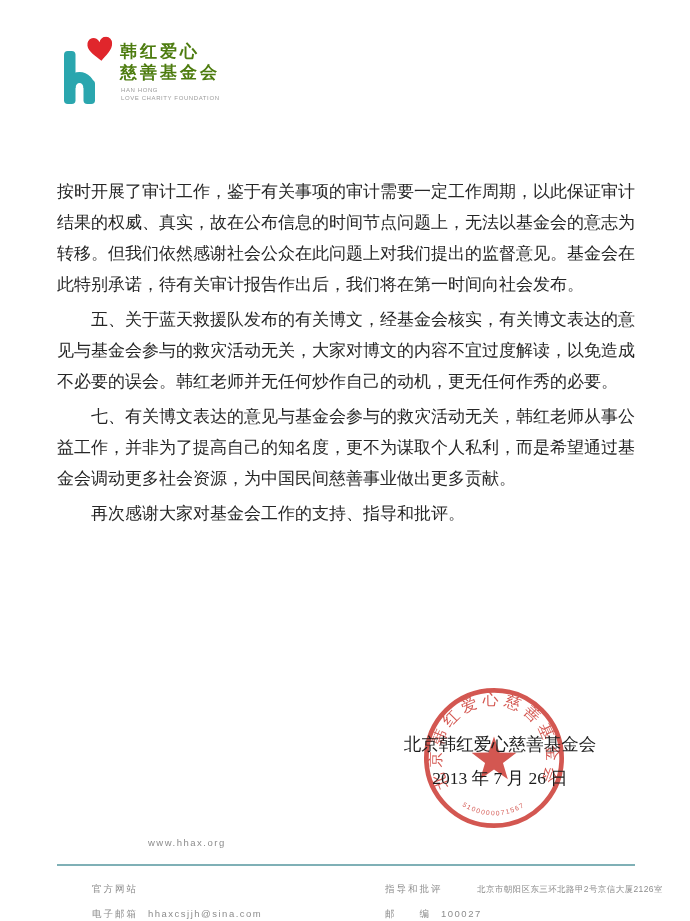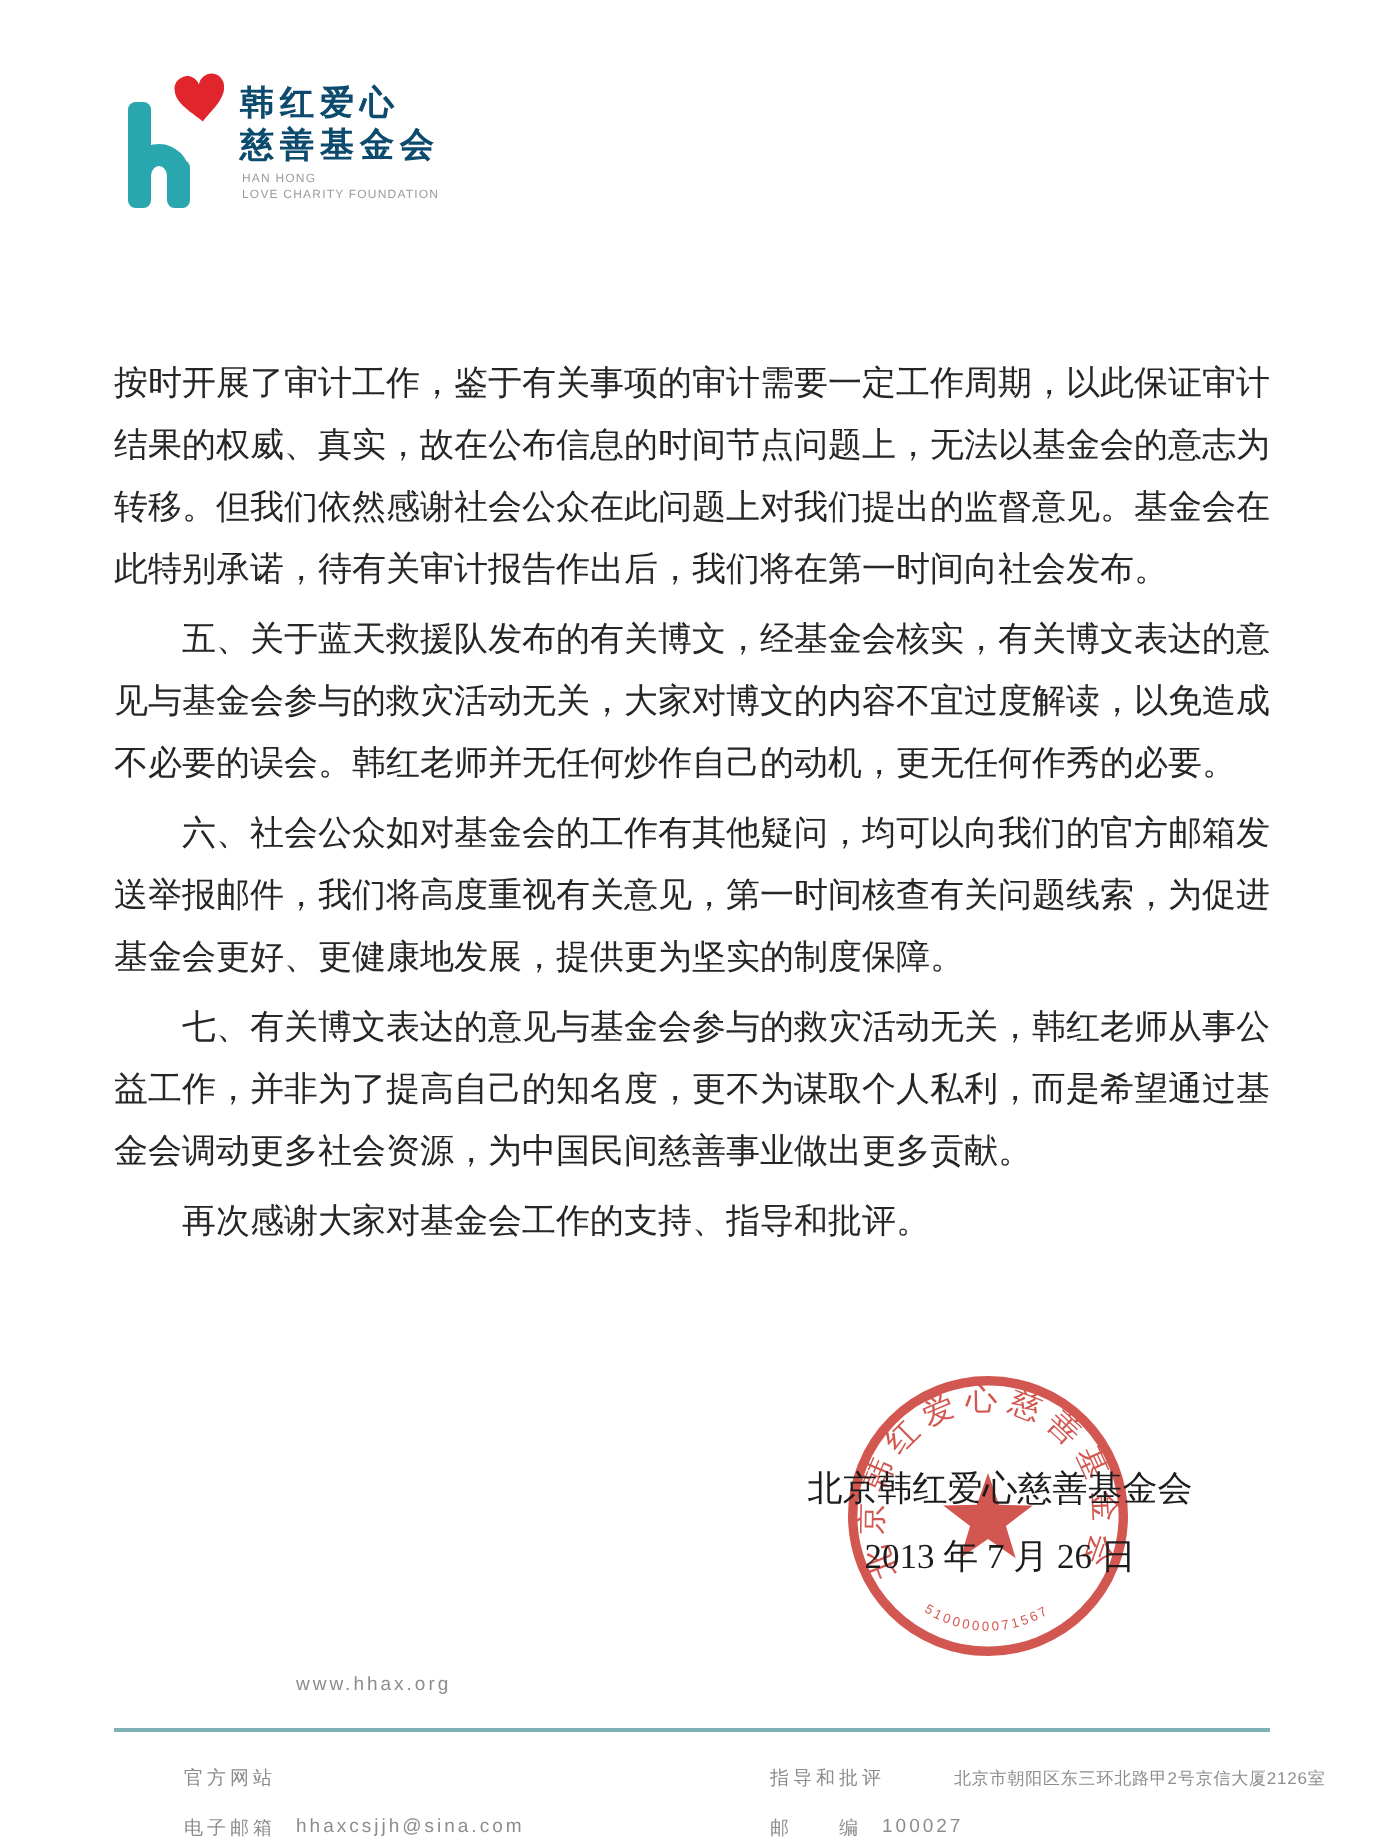--- a/index.html
+++ b/index.html
@@ -20,21 +20,21 @@
     top: 40px;
     width: 230px;
     height: 68px;
   }
   .h-mark { position: absolute; left: 0; top: 11px; }
   .heart-wrap { position: absolute; left: 23px; top: -3px; transform: rotate(-6deg); }
   .logo-cn {
     position: absolute;
     left: 56px;
     top: 1px;
-    color: #0c4a6e;
+    color: #4d7c0f;
     font-family: "Liberation Sans", "DejaVu Sans", sans-serif;
     font-weight: 700;
     font-size: 17px;
     line-height: 21px;
     letter-spacing: 3px;
     white-space: nowrap;
   }
   .logo-en {
     position: absolute;
     left: 57px;
@@ -133,21 +133,20 @@
     </div>
     <div class="logo-en">
       <div>HAN HONG</div>
       <div>LOVE CHARITY FOUNDATION</div>
     </div>
   </div>
 
   <div class="body-text">
     <p>按时开展了审计工作，鉴于有关事项的审计需要一定工作周期，以此保证审计结果的权威、真实，故在公布信息的时间节点问题上，无法以基金会的意志为转移。但我们依然感谢社会公众在此问题上对我们提出的监督意见。基金会在此特别承诺，待有关审计报告作出后，我们将在第一时间向社会发布。</p>
     <p class="indent">五、关于蓝天救援队发布的有关博文，经基金会核实，有关博文表达的意见与基金会参与的救灾活动无关，大家对博文的内容不宜过度解读，以免造成不必要的误会。韩红老师并无任何炒作自己的动机，更无任何作秀的必要。</p>
-    <p class="indent">六、社会公众如对基金会的工作有其他疑问，均可以向我们的官方邮箱发送举报邮件，我们将高度重视有关意见，第一时间核查有关问题线索，为促进基金会更好、更健康地发展，提供更为坚实的制度保障。</p>
     <p class="indent">七、有关博文表达的意见与基金会参与的救灾活动无关，韩红老师从事公益工作，并非为了提高自己的知名度，更不为谋取个人私利，而是希望通过基金会调动更多社会资源，为中国民间慈善事业做出更多贡献。</p>
     <p class="indent">再次感谢大家对基金会工作的支持、指导和批评。</p>
   </div>
 
   <svg class="seal" viewBox="0 0 160 160">
     <defs>
       <path id="arcTop" d="M40.2,113.4 A52,52 0 1 1 119.8,113.4" fill="none"></path>
       <path id="arcBottom" d="M45.5,124.1 A56,56 0 0 0 114.5,124.1" fill="none"></path>
     </defs>
     <circle cx="80" cy="80" r="66" fill="none" stroke="#cc3a33" stroke-width="4.6"></circle>

